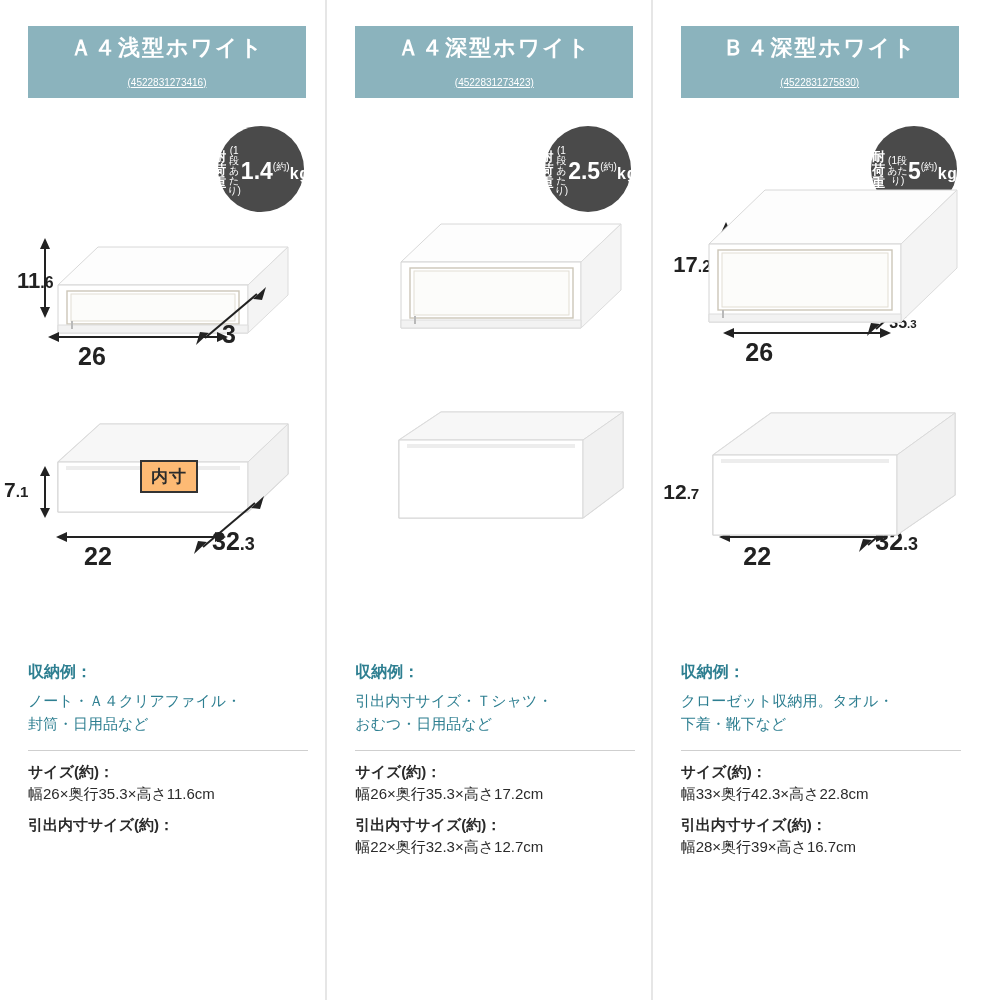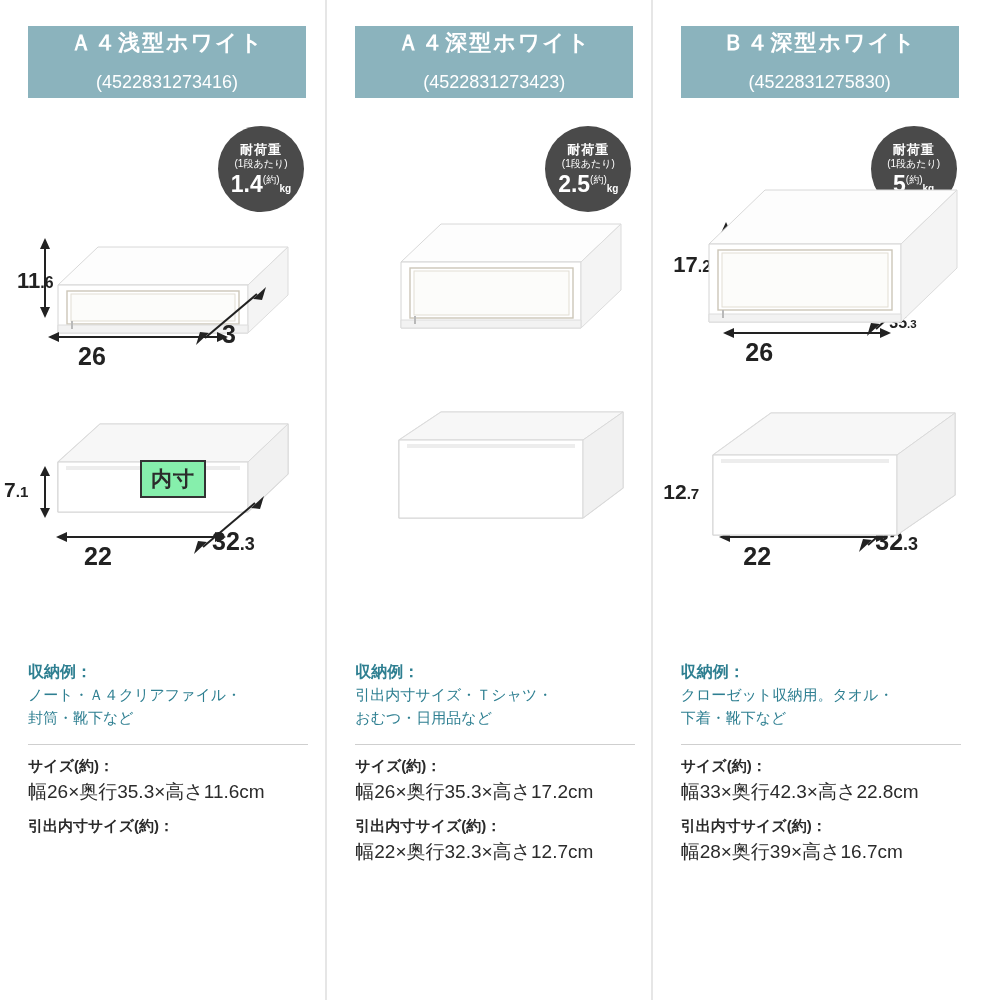--- a/index.html
+++ b/index.html
@@ -33,83 +33,84 @@
     color:#ffffff;
     display:flex;flex-direction:column;
     align-items:center;justify-content:center;
     box-sizing:border-box;
   }
   .banner .t{
     font-size:22px;font-weight:bold;letter-spacing:2px;
     line-height:1.1;
   }
   .banner .code{
-    font-size:18px;letter-spacing:0px;margin-top:16px;
+    font-size:10px;letter-spacing:0px;margin-top:16px;text-decoration:underline;
   }
 
   
   .badge{
     position:absolute;
     width:86px;height:86px;border-radius:50%;
     background:#4a4a4a;color:#fff;
-    display:flex;flex-direction:column;
+    display:flex;flex-direction:row;
     align-items:center;justify-content:center;
     text-align:center;
     line-height:1;
   }
   .badge .b1{font-size:13px;font-weight:bold;letter-spacing:1px;}
   .badge .b2{font-size:10px;margin-top:3px;}
   .badge .b3{font-size:23px;font-weight:bold;margin-top:4px;}
   .badge .b3 .sup{font-size:10px;font-weight:normal;vertical-align:super;}
-  .badge .b3 .kg{font-size:10px;}
+  .badge .b3 .kg{font-size:16px;font-family:Liberation Mono, monospace;}
 
   
   .fig{position:absolute;}
   .dim{
     position:absolute;
     font-weight:bold;
     color:#222;
     white-space:nowrap;
   }
   .dim .sm{font-size:0.72em;}
 
   .naisun{
     position:absolute;
     border:2px solid #333;
-    background:#86efac;
-    font-size:21px;font-weight:bold;
+    background:#fdba74;
+    font-size:17px;font-weight:bold;
     padding:3px 9px;
     letter-spacing:1px;
   }
 
   
   .txtblock{
     position:absolute;
     left:28px;
     width:280px;
     box-sizing:border-box;
   }
   .lbl-ex{
     color:#2e7f91;
     font-size:16px;font-weight:bold;
+    margin-bottom:6px;
   }
   .ex-line{
     color:#2e7f91;
     font-size:15px;
     line-height:1.55;
   }
   .rule{
     border-top:1px solid #cfcfcf;
     margin:14px 0 12px 0;
   }
   .spec-lbl{
     font-size:15px;font-weight:bold;margin-bottom:3px;
   }
   .spec-val{
-    font-size:19px;margin-bottom:12px;
+    font-size:15px;margin-bottom:12px;
   }
 
   
   svg{display:block;overflow:visible;}
 </style>
 </head>
 <body>
 
 <div class="sheet">
 
@@ -206,21 +207,21 @@
       <svg width="70" height="62" viewBox="0 0 70 62">
         <line x1="9" y1="53" x2="61" y2="9" stroke="#222" stroke-width="2"></line>
         <polygon points="0,60 13,48 4,47" fill="#222"></polygon>
         <polygon points="70,2 57,14 66,15" fill="#222"></polygon>
       </svg>
     </div>
 
     <div class="txtblock" style="top:662px;">
       <div class="lbl-ex">収納例：</div>
       <div class="ex-line">ノート・Ａ４クリアファイル・</div>
-      <div class="ex-line">封筒・靴下など</div>
+      <div class="ex-line">封筒・日用品など</div>
       <div class="rule"></div>
       <div class="spec-lbl">サイズ(約)：</div>
       <div class="spec-val">幅26×奥行35.3×高さ11.6cm</div>
       <div class="spec-lbl">引出内寸サイズ(約)：</div>
     </div>
   </div>
 
   <div class="col">
 
     <div class="banner">

